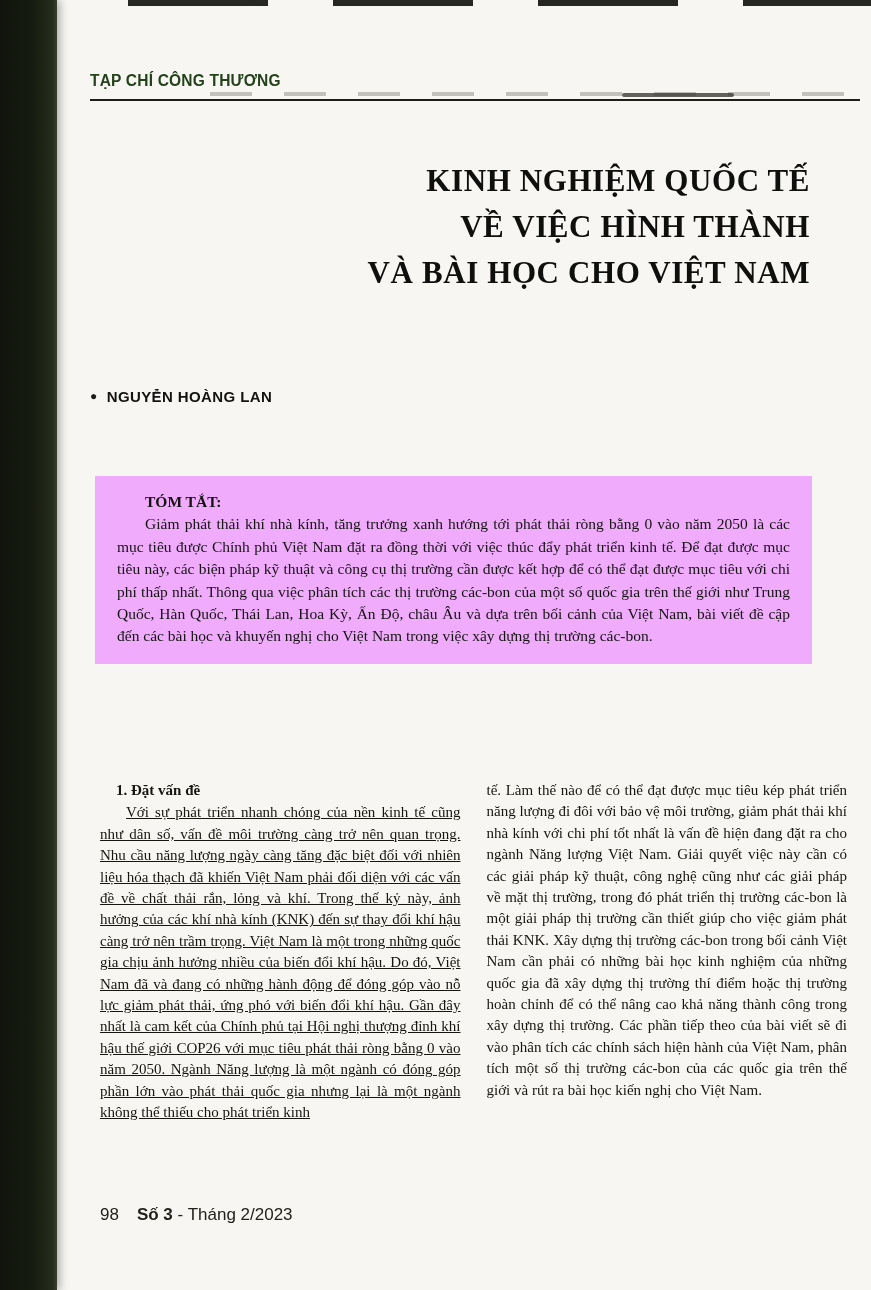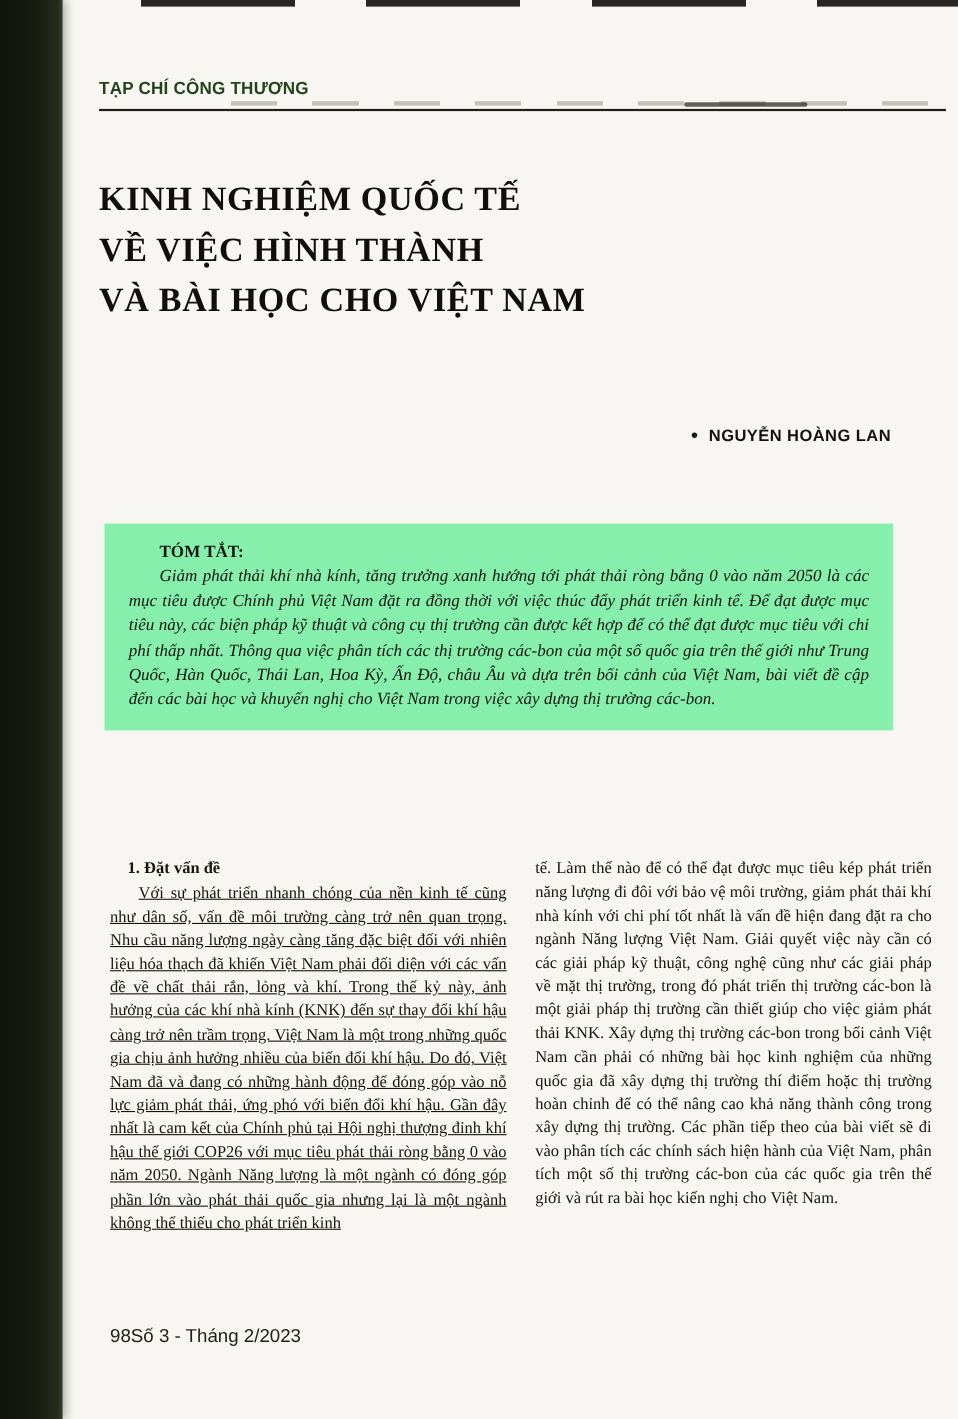--- a/index.html
+++ b/index.html
@@ -56,65 +56,64 @@
   .header-rule {
     position: absolute;
     left: 90px; top: 99px;
     width: 770px; height: 2px;
     background: #1d1d1a;
   }
   .article-title {
     position: absolute;
     left: 90px; top: 158px;
     width: 720px;
-    text-align: left;
+    text-align: right;
     font-weight: bold;
     font-size: 31px;
     line-height: 46px;
     letter-spacing: 0.6px;
     color: #0f0f0d;
   }
   .author-line {
     position: absolute;
     left: 90px; top: 388px;
     width: 720px;
-    text-align: right;
+    text-align: left;
     font-family: "Liberation Sans", sans-serif;
     font-weight: bold;
     font-size: 15px;
     letter-spacing: 0.4px;
     color: #121210;
   }
   .author-bullet {
     font-size: 12px;
     margin-right: 9px;
     position: relative;
     top: -2px;
     color: #1c1c18;
   }
   .abstract-box {
     position: absolute;
     left: 95px; top: 476px;
     width: 717px;
     box-sizing: border-box;
-    background: #86efac;
+    background: #f0abfc;
     padding: 15px 22px 16px 22px;
     font-size: 15.5px;
     line-height: 22.4px;
     text-align: justify;
     color: #141410;
   }
   .abstract-heading {
     font-weight: bold;
     text-indent: 28px;
   }
   .abstract-text {
     text-indent: 28px;
     margin: 0;
-    font-style: italic;
   }
   .keywords-line {
     text-indent: 28px;
     margin: 0;
   }
   .keywords-label { font-weight: bold; }
   .body-columns {
     position: absolute;
     left: 100px; top: 780px;
     width: 747px;
@@ -140,22 +139,22 @@
   .col-para-cont {
     margin: 0;
   }
   .page-footer {
     position: absolute;
     left: 100px; top: 1205px;
     font-family: "Liberation Sans", sans-serif;
     font-size: 17px;
     color: #23211b;
   }
-  .footer-page-number { }
-  .footer-issue { font-weight: normal; margin-top: 47px; }
+  .footer-page-number { margin-right: 18px; }
+  .footer-issue { font-weight: bold; margin-top: 47px; }
 </style>
 </head>
 <body>
 
 <div class="binding-strip"></div>
 
 <div class="top-artifact"></div>
 
 <div class="journal-header">TẠP CHÍ CÔNG THƯƠNG</div>
 

